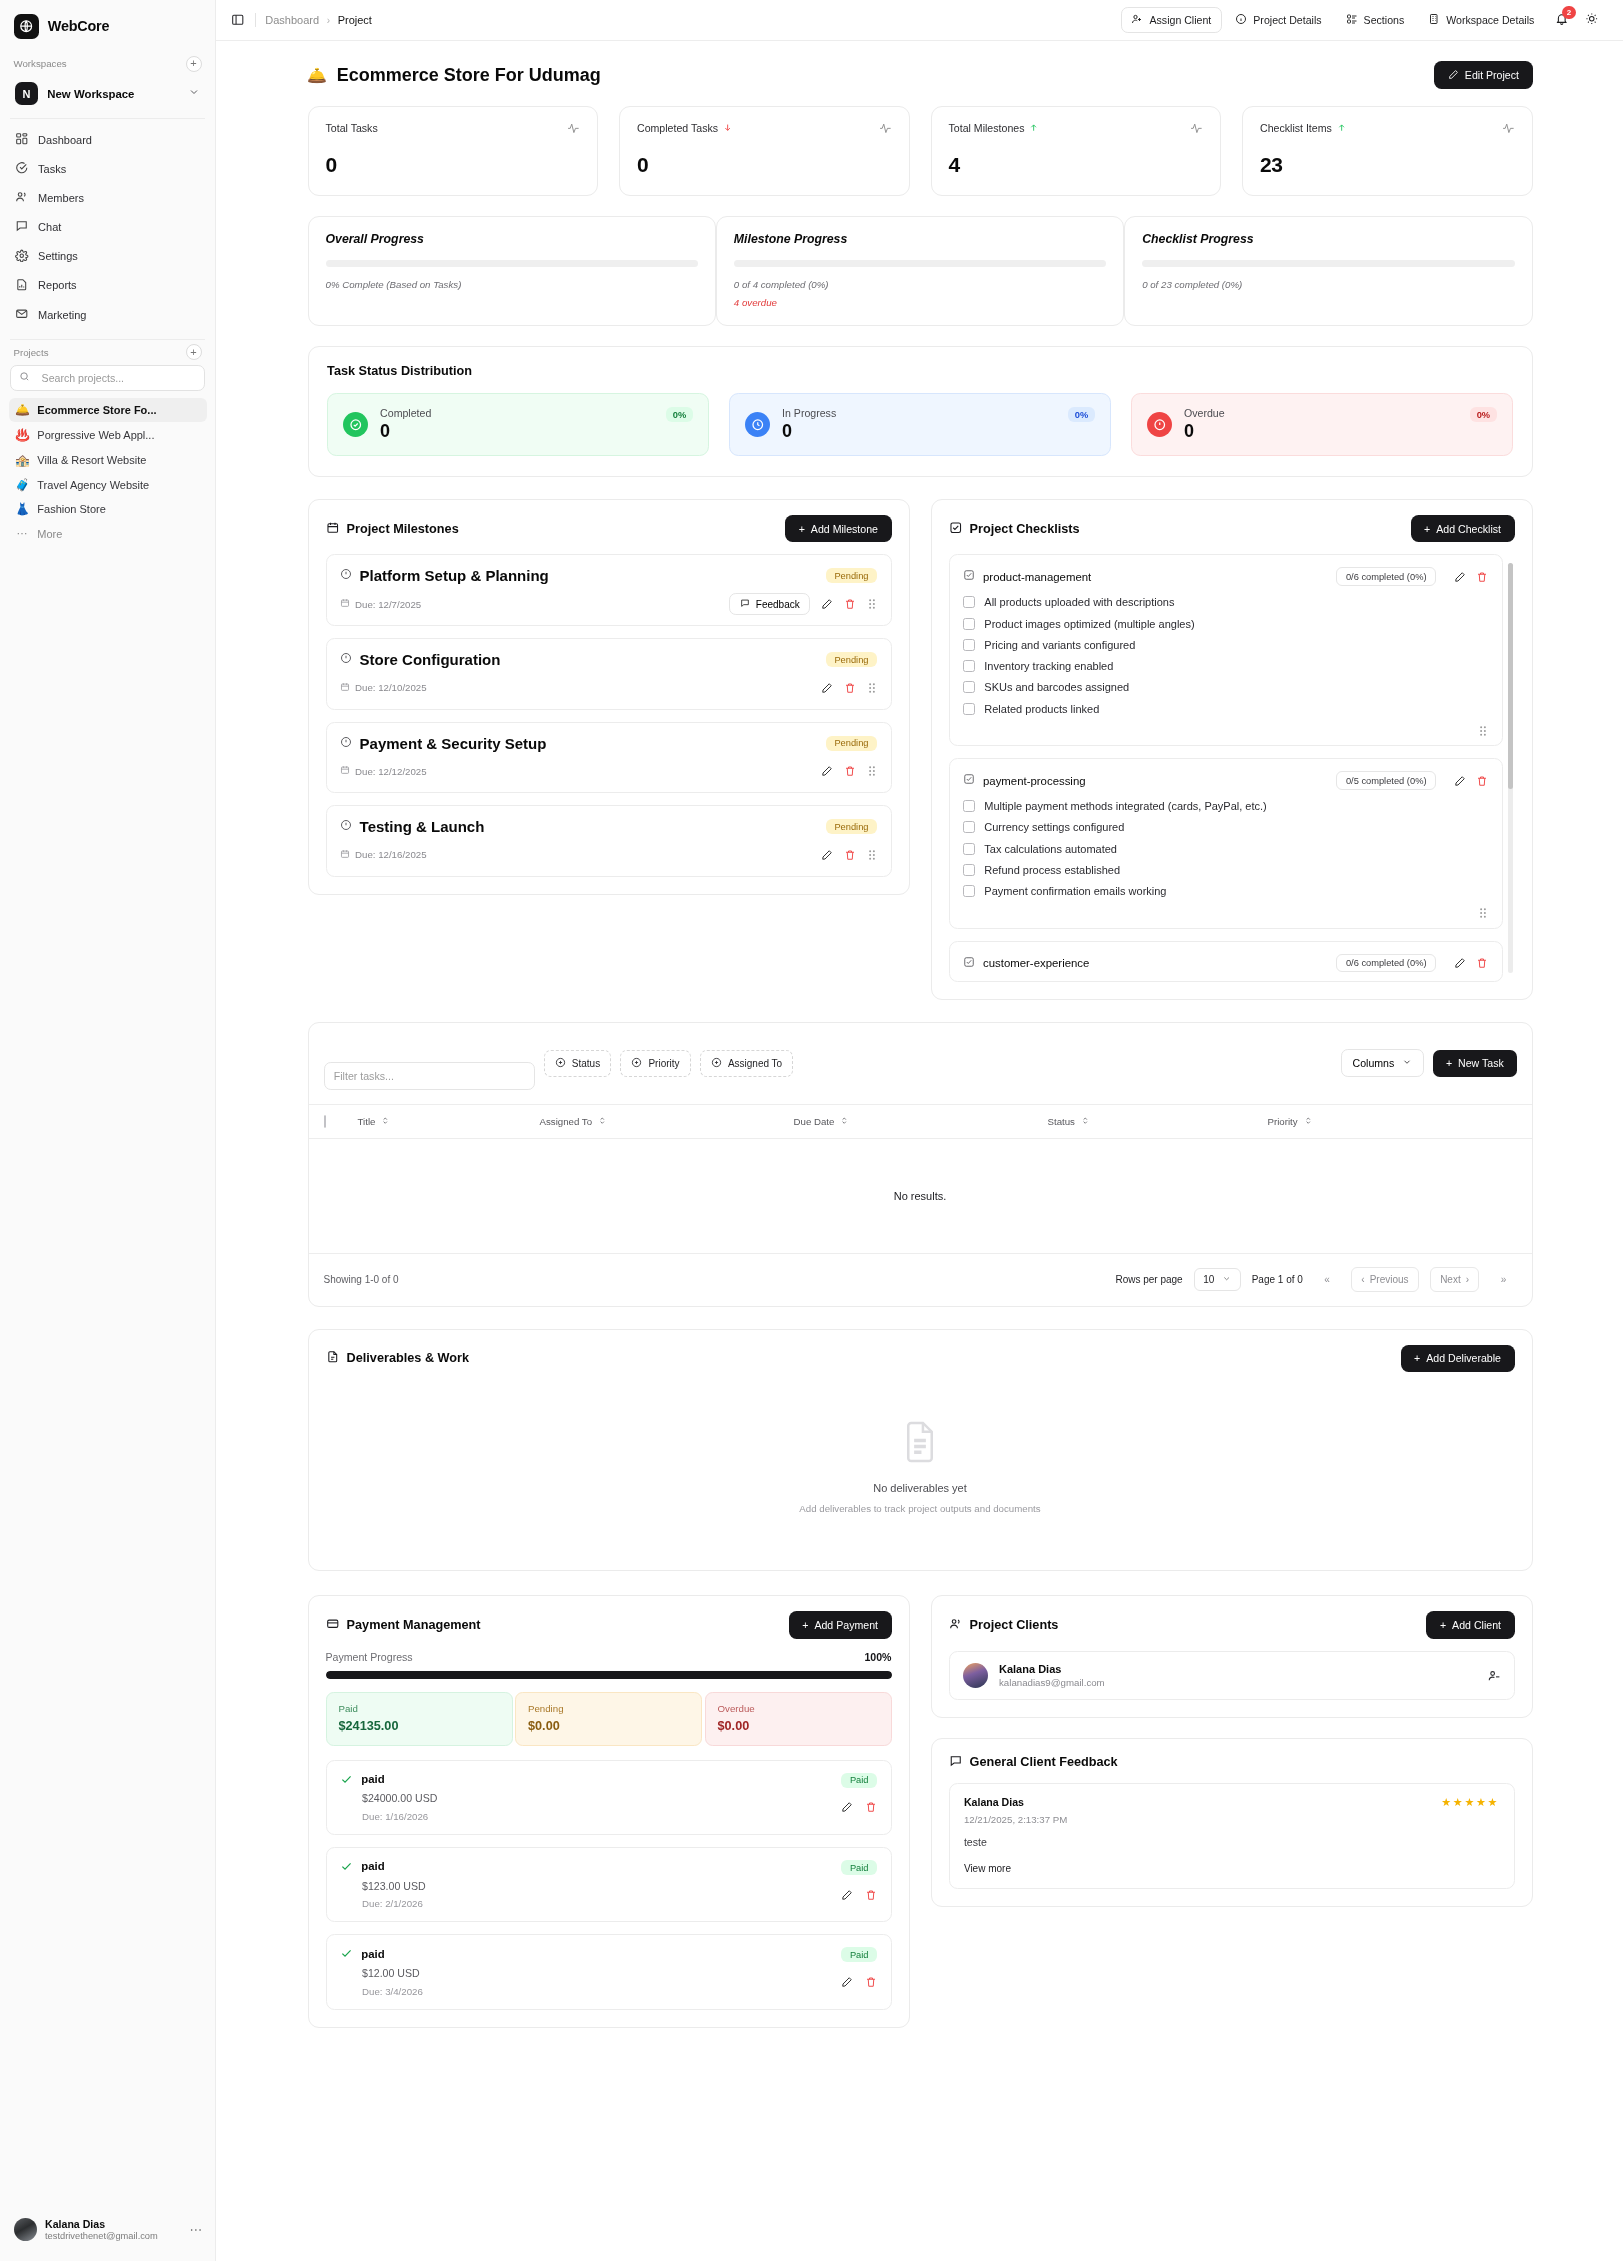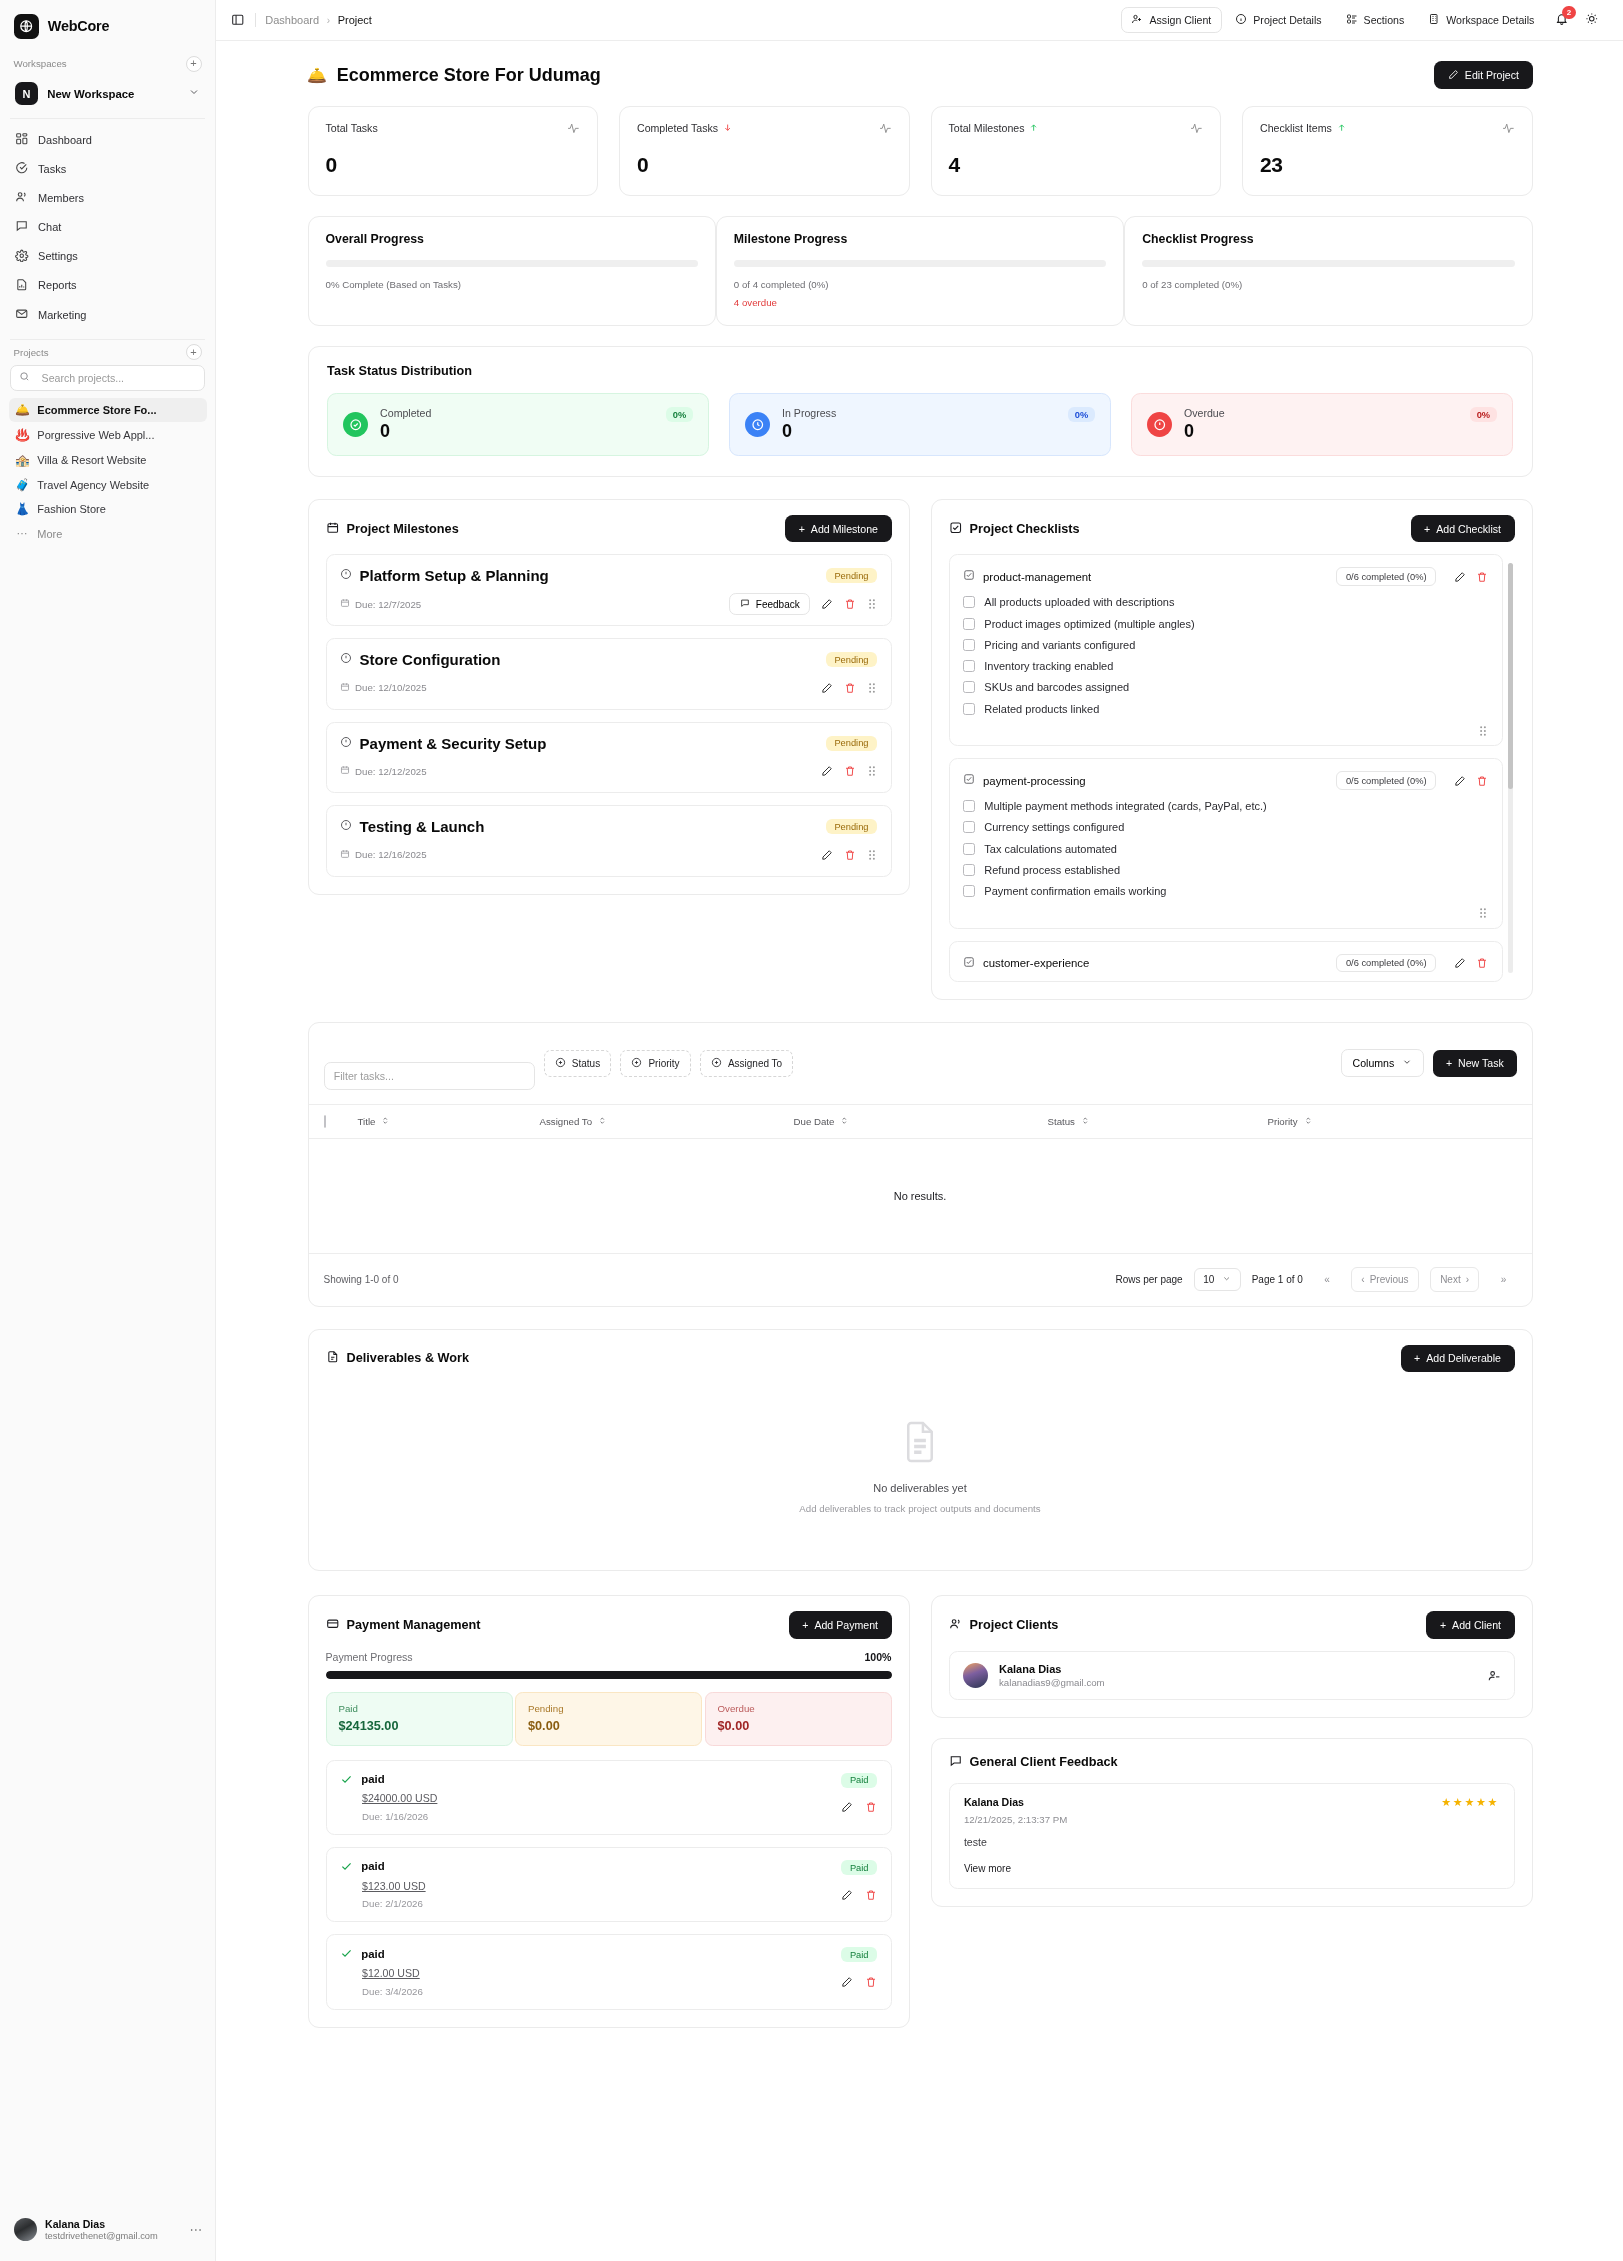--- a/index.html
+++ b/index.html
@@ -134,21 +134,21 @@
 
   .card { background:#fff; border:0.8px solid #ebebeb; border-radius:11px; }
 
   .stats { display:grid; grid-template-columns:repeat(4,1fr); gap:21px; }
   .stat { padding:15px 17px 18.6px 17px; }
   .stat-top { display:flex; align-items:flex-start; }
   .stat-label { font-size:10.6px; color:#2e2e32; display:flex; align-items:center; gap:5px; }
   .stat-spark { margin-left:auto; color:#8c8c8c; }
   .stat-val { font-size:21px; font-weight:700; margin-top:15px; letter-spacing:-0.4px; }
 
-  .progs { display:grid; grid-template-columns:repeat(3,1fr); margin-top:20px; }
+  .progs { display:grid; grid-template-columns:repeat(3,1fr); margin-top:20px;font-style:italic; }
   .prog { padding:15px 17px 17px 17px; }
   .prog-title { font-size:12.3px; font-weight:600; }
   .bar { height:6.8px; border-radius:4.2px; background:#efefef; margin:13.5px 0 12px 0; position:relative; overflow:hidden; }
   .bar > i { position:absolute; left:0; top:0; bottom:0; background:#18181b; border-radius:4.2px; display:block; }
   .prog-sub { font-size:9.7px; color:#6e6e73; }
   .prog-warn { font-size:9.7px; color:#e23b3b; margin-top:6.8px; }
 
   .tsd { margin-top:20px; padding:17px 18.6px 20px 18.6px; }
   .tsd-title { font-size:12.7px; font-weight:600; margin-bottom:15px; }
   .tsd-grid { display:grid; grid-template-columns:repeat(3,1fr); gap:20px; }
@@ -246,21 +246,21 @@
   .pb-amber { background:#fef6e7; border:0.8px solid #fae6c3; }
   .pb-amber .k { color:#a9792a; } .pb-amber .v { color:#8a5d10; }
   .pb-red { background:#fdf0f0; border:0.8px solid #f8d9d9; }
   .pb-red .k { color:#bb5b5b; } .pb-red .v { color:#a02626; }
 
   .pay-item { border:0.8px solid #ececec; border-radius:8.5px; padding:12px 13.5px; margin-top:12px; display:flex; }
   .pay-left { flex:1; }
   .pay-name-row { display:flex; align-items:center; gap:8.5px; }
   .pay-check { color:#16a34a; display:flex; }
   .pay-name { font-size:11.4px; font-weight:600; }
-  .pay-amt { font-size:10.6px; color:#5b5b60; margin-top:6.8px; margin-left:22px;text-decoration:underline; }
+  .pay-amt { font-size:10.6px; color:#5b5b60; margin-top:6.8px; margin-left:22px; }
   .pay-due { font-size:9.7px; color:#97979c; margin-top:6.8px; margin-left:22px; }
   .pay-right { display:flex; flex-direction:column; align-items:flex-end; gap:13.5px; }
   .pill-paid { background:#dcfce7; color:#15803d; font-size:9.3px; padding:2.5px 8.5px; border-radius:6px; font-weight:500; }
   .pay-acts { display:flex; gap:12px; }
 
   .client-row { border:0.8px solid #ececec; border-radius:8.5px; padding:11px 13.5px; display:flex; align-items:center; gap:11px; }
   .client-ava { width:25px; height:25px; border-radius:50%; flex:0 0 25px;
     background:linear-gradient(160deg,#f0a35e 0%,#7d5fa0 42%,#2a3550 100%); }
   .client-name { font-size:11px; font-weight:600; }
   .client-mail { font-size:9.7px; color:#8a8a8f; margin-top:2.5px; }

